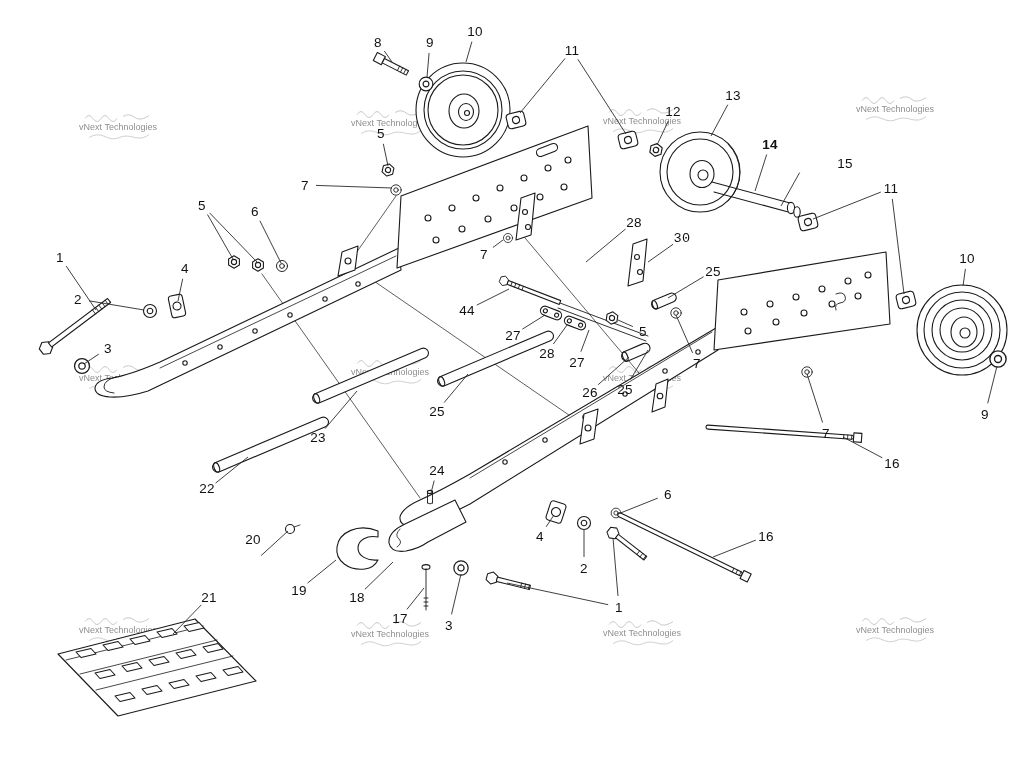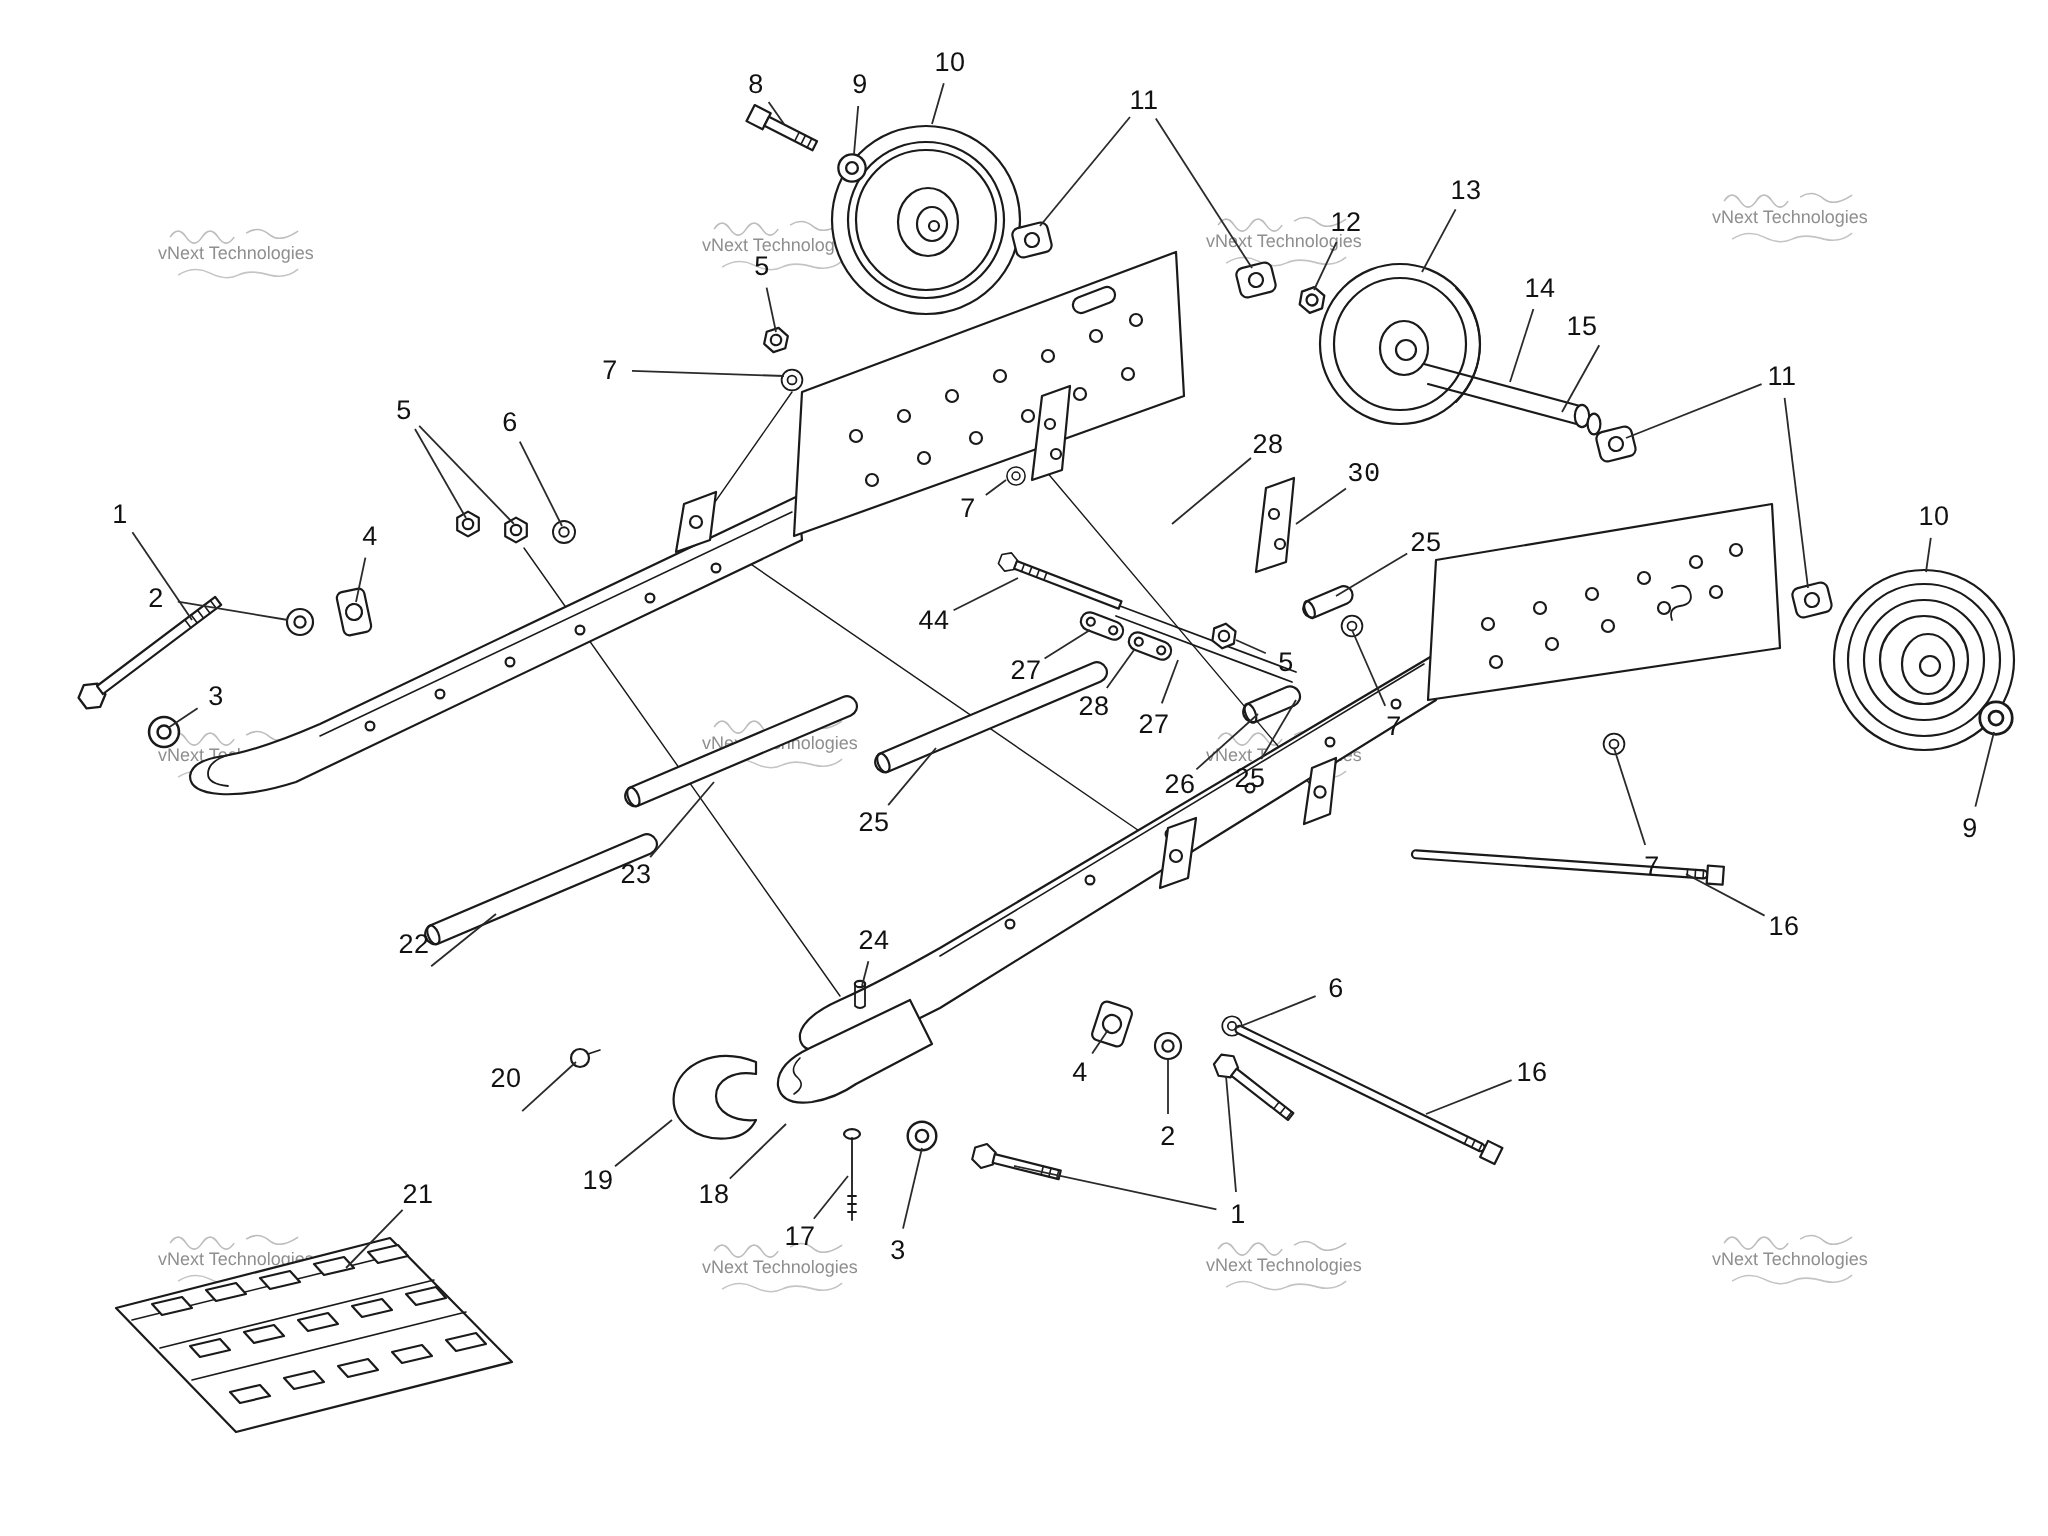--- a/index.html
+++ b/index.html
@@ -455,22 +455,22 @@
       <div class="callout" style="left: 378px; top: 42px;">8</div>
       <div class="callout" style="left: 430px; top: 42px;">9</div>
       <div class="callout" style="left: 475px; top: 31px;">10</div>
       <div class="callout" style="left: 572px; top: 50px;">11</div>
       <div class="callout" style="left: 381px; top: 133px;">5</div>
       <div class="callout" style="left: 305px; top: 185px;">7</div>
       <div class="callout" style="left: 202px; top: 205px;">5</div>
       <div class="callout" style="left: 255px; top: 211px;">6</div>
       <div class="callout" style="left: 673px; top: 111px;">12</div>
       <div class="callout" style="left: 733px; top: 95px;">13</div>
-      <div class="callout" style="left: 770px; top: 144px;">14</div>
-      <div class="callout" style="left: 791px; top: 163px;">15</div>
+      <div class="callout" style="left: 770px; top: 144px; font-weight: bold;">14</div>
+      <div class="callout" style="left: 845px; top: 163px;">15</div>
       <div class="callout" style="left: 891px; top: 188px;">11</div>
       <div class="callout" style="left: 967px; top: 258px;">10</div>
       <div class="callout" style="left: 985px; top: 414px;">9</div>
       <div class="callout" style="left: 60px; top: 257px;">1</div>
       <div class="callout" style="left: 78px; top: 299px;">2</div>
       <div class="callout" style="left: 108px; top: 348px;">3</div>
       <div class="callout" style="left: 185px; top: 268px;">4</div>
       <div class="callout" style="left: 634px; top: 222px;">28</div>
       <div class="callout" style="left: 682px; top: 238px; font-family: Liberation Mono, monospace;">30</div>
       <div class="callout" style="left: 713px; top: 271px;">25</div>
@@ -478,21 +478,21 @@
       <div class="callout" style="left: 467px; top: 310px;">44</div>
       <div class="callout" style="left: 513px; top: 335px;">27</div>
       <div class="callout" style="left: 547px; top: 353px;">28</div>
       <div class="callout" style="left: 577px; top: 362px;">27</div>
       <div class="callout" style="left: 643px; top: 331px;">5</div>
       <div class="callout" style="left: 590px; top: 392px;">26</div>
       <div class="callout" style="left: 625px; top: 389px;">25</div>
       <div class="callout" style="left: 697px; top: 363px;">7</div>
       <div class="callout" style="left: 318px; top: 437px;">23</div>
       <div class="callout" style="left: 437px; top: 411px;">25</div>
-      <div class="callout" style="left: 207px; top: 472px;">22</div>
+      <div class="callout" style="left: 207px; top: 488px;">22</div>
       <div class="callout" style="left: 437px; top: 470px;">24</div>
       <div class="callout" style="left: 253px; top: 539px;">20</div>
       <div class="callout" style="left: 299px; top: 590px;">19</div>
       <div class="callout" style="left: 357px; top: 597px;">18</div>
       <div class="callout" style="left: 400px; top: 618px;">17</div>
       <div class="callout" style="left: 449px; top: 625px;">3</div>
       <div class="callout" style="left: 584px; top: 568px;">2</div>
       <div class="callout" style="left: 619px; top: 607px;">1</div>
       <div class="callout" style="left: 540px; top: 536px;">4</div>
       <div class="callout" style="left: 668px; top: 494px;">6</div>

